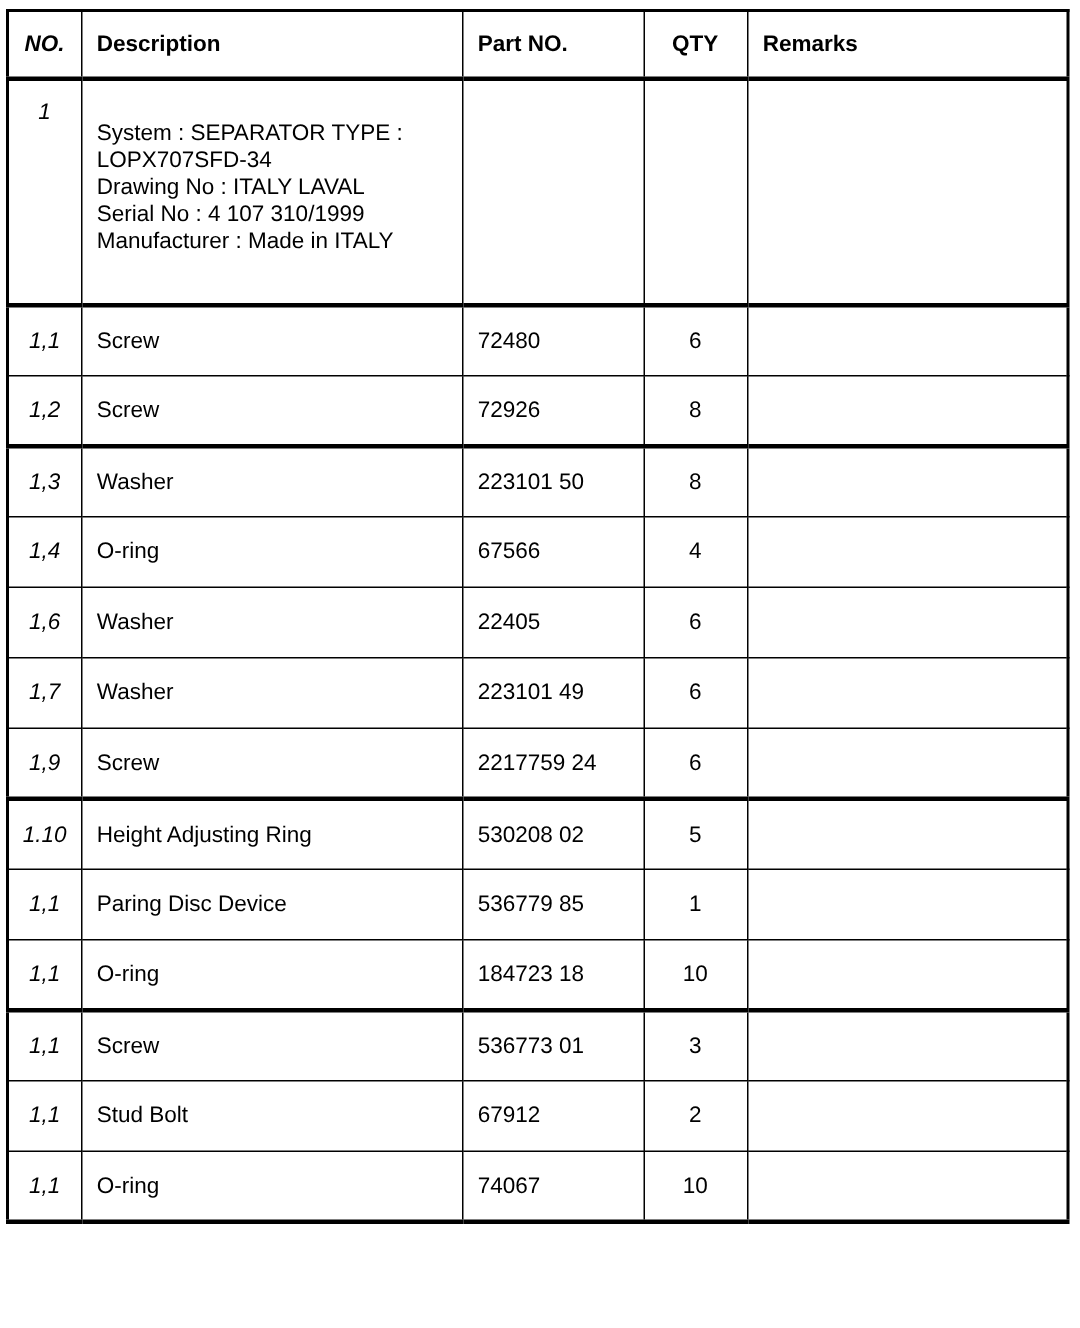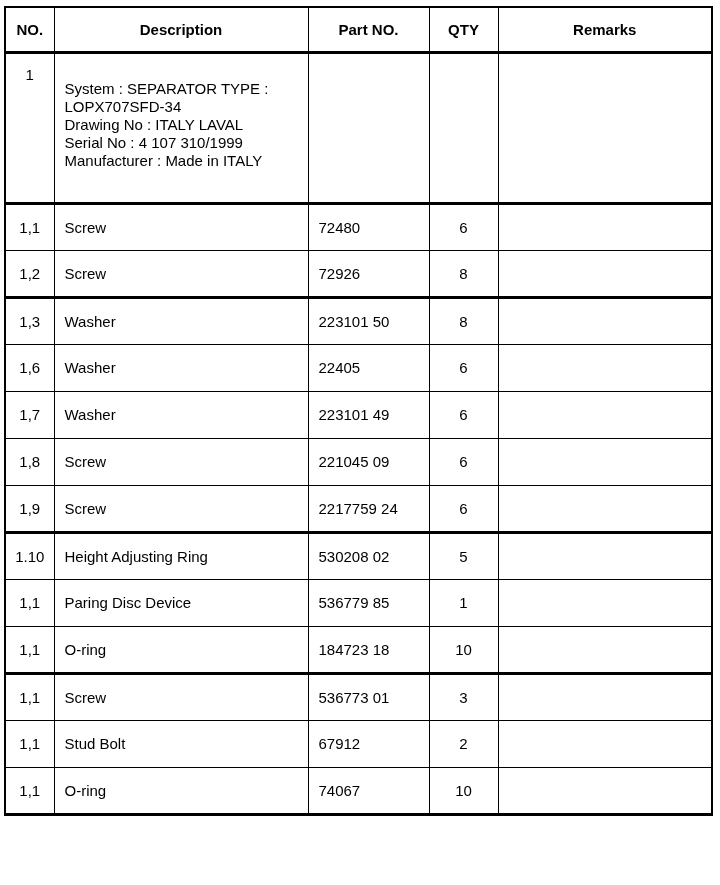--- a/index.html
+++ b/index.html
@@ -22,22 +22,22 @@
     font-family: "Liberation Sans", sans-serif;
     font-size: 15px;
     color: #000;
     padding: 0 10px;
     vertical-align: middle;
     text-align: left;
     overflow: hidden;
     white-space: nowrap;
   }
   thead tr { height: 45px; }
-  thead th { font-weight: bold; border-bottom: 3px solid #000; text-align: center; }
-  .c-no  { text-align: center; padding: 0 2px; }
+  thead th { font-weight: bold; border-bottom: 3px solid #000; }
+  .c-no  { text-align: center; padding: 0 2px; font-style: italic; }
   .c-qty { text-align: center; padding: 0 2px; }
   tr.data { height: 47px; margin-left: 28px; }
   tr.row-main td {
     height: 122px;
     vertical-align: top;
     padding-top: 26px;
   }
   tr.row-main td.c-no { padding-top: 12px; }
   tr.group-end td { border-bottom: 3px solid #000; }
   .desc-line { line-height: 18px; white-space: nowrap; }
@@ -95,45 +95,45 @@
     </tr>
 
     <tr class="data">
       <td class="c-no">1,3</td>
       <td>Washer</td>
       <td>223101 50</td>
       <td class="c-qty">8</td>
       <td></td>
     </tr>
 
+    <tr class="data">
+      <td class="c-no">1,4</td>
+      <td>O-ring</td>
+      <td>67566</td>
+      <td class="c-qty">4</td>
+      <td></td>
+    </tr>
 
 
     <tr class="data">
       <td class="c-no">1,6</td>
       <td>Washer</td>
       <td>22405</td>
       <td class="c-qty">6</td>
       <td></td>
     </tr>
 
     <tr class="data">
       <td class="c-no">1,7</td>
       <td>Washer</td>
       <td>223101 49</td>
       <td class="c-qty">6</td>
       <td></td>
     </tr>
 
-    <tr class="data">
-      <td class="c-no">1,8</td>
-      <td>Screw</td>
-      <td>221045 09</td>
-      <td class="c-qty">6</td>
-      <td></td>
-    </tr>
 
     <tr class="data group-end">
       <td class="c-no">1,9</td>
       <td>Screw</td>
       <td>2217759 24</td>
       <td class="c-qty">6</td>
       <td></td>
     </tr>
 
     <tr class="data">

